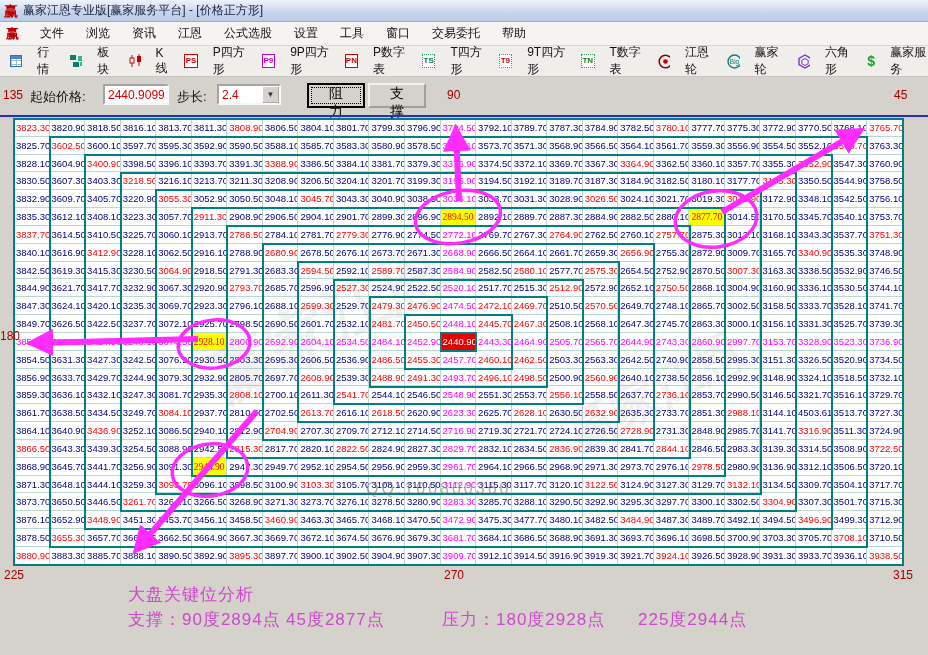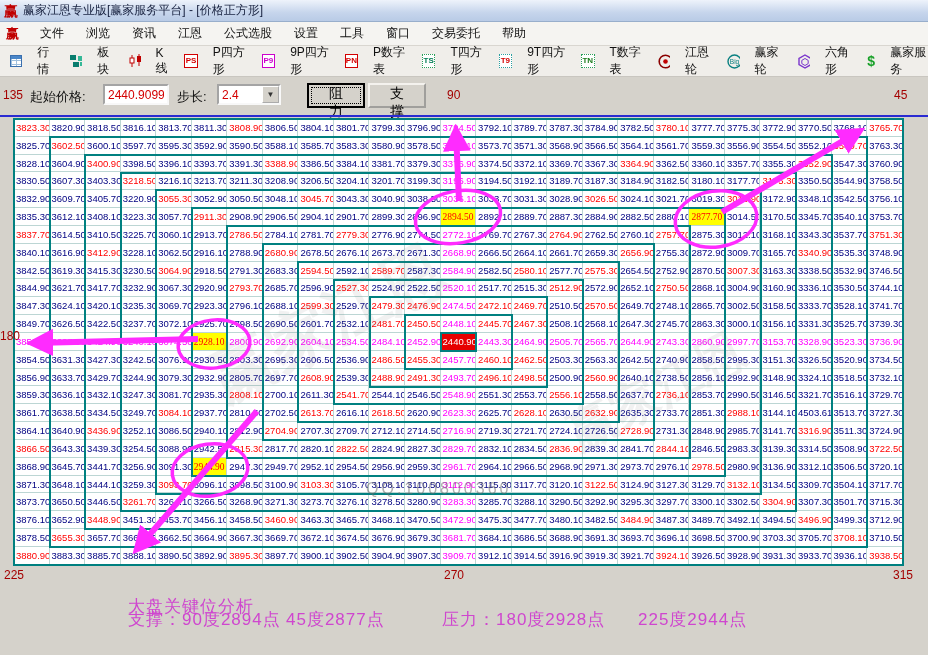--- a/index.html
+++ b/index.html
@@ -88,21 +88,21 @@
   .c-center { background:var(--c-centerbg,#e60000); color:#fff; }
   .ring { position:absolute; border:2px solid var(--c-ring,#008080); pointer-events:none; z-index:5; }
   
   .wm-qq { position:absolute; left:366px; top:480px; z-index:8; color:rgba(110,110,110,.55);
            font-size:16px; letter-spacing:3px; }
   .wm-brand { position:absolute; z-index:8; color:rgba(120,120,120,.10); font-size:64px;
               font-weight:bold; transform:rotate(-28deg); }
   
   .annot { position:absolute; left:0; top:0; width:928px; height:655px; z-index:40; pointer-events:none; }
   
-  .analysis-title { position:absolute; left:128px; top:583px; color:#cf46cf; font-size:17px; letter-spacing:1px; z-index:30;margin-top:12px;}
+  .analysis-title { position:absolute; left:128px; top:583px; color:#cf46cf; font-size:17px; letter-spacing:1px; z-index:30;}
   .analysis-seg { position:absolute; top:608px; color:#cf46cf; font-size:17px; letter-spacing:1px; z-index:30;}
 </style>
 </head>
 <body>
 
 <div class="titlebar">
   <span class="app-logo">赢</span>
   <span class="title-text">赢家江恩专业版[赢家服务平台] - [价格正方形]</span>
 </div>
 

